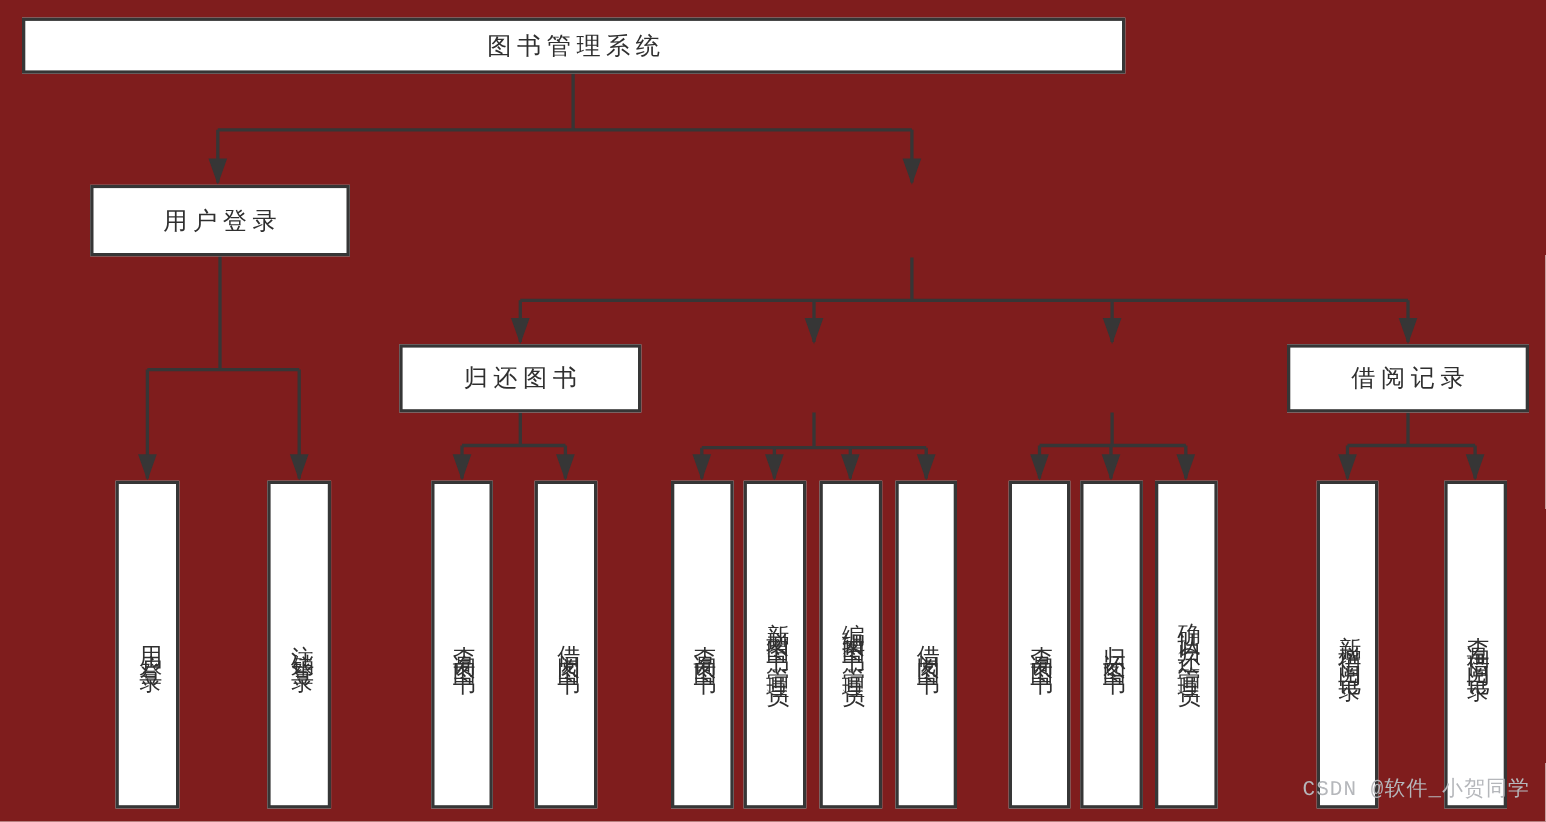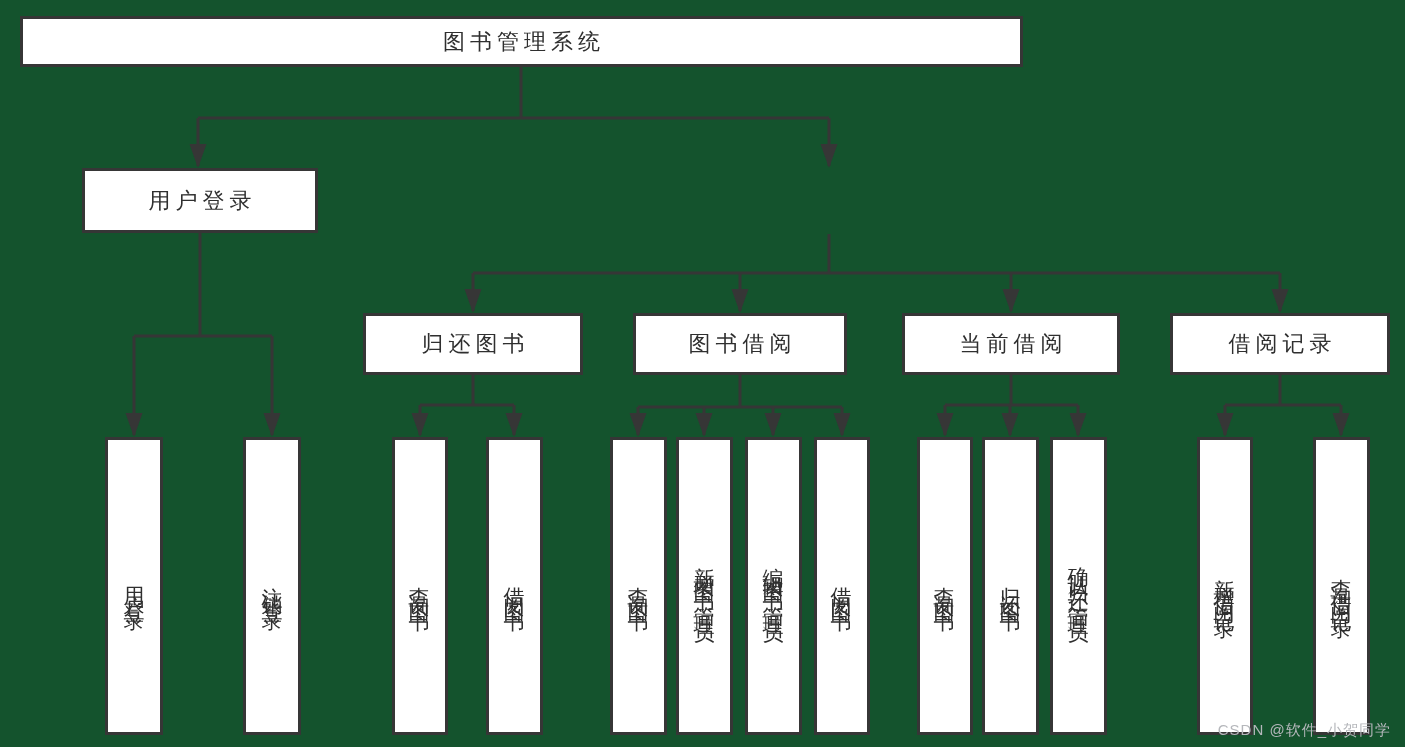--- a/index.html
+++ b/index.html
@@ -4,22 +4,22 @@
 <style>
   html, body {
     margin: 0;
     padding: 0;
     background: #ffffff;
   }
   .canvas {
     position: relative;
     width: 1405px;
     height: 747px;
-    background: #14532d;
-    font-family: Liberation Sans, sans-serif;
+    background: #7f1d1d;
+    font-family: Liberation Mono, monospace;
     color: #2f2f2f;
     overflow: hidden;
   }
   .wires {
     position: absolute;
     left: 0;
     top: 0;
     width: 1405px;
     height: 747px;
     z-index: 1;
@@ -53,22 +53,22 @@
     writing-mode: vertical-rl;
     text-orientation: mixed;
     text-align: center;
     font-size: 21px;
     letter-spacing: 8px;
     line-height: 51px;
   }
   .watermark {
     position: absolute;
     right: 14px;
-    bottom: 7px;
-    font-size: 15px;
+    bottom: 17px;
+    font-size: 19px;
     letter-spacing: 1px;
     color: #b5b7bb;
     z-index: 3;
     white-space: nowrap;
   }
 </style>
 </head>
 <body>
 
 <div class="canvas">
@@ -110,26 +110,20 @@
     <span>图书管理系统</span>
   </div>
 
   <div class="node hnode" style="left:82px;top:168px;width:236px;height:65px">
     <span>用户登录</span>
   </div>
 
   <div class="node hnode" style="left:363px;top:313px;width:220px;height:62px">
     <span>归还图书</span>
   </div>
-  <div class="node hnode" style="left:633px;top:313px;width:214px;height:62px">
-    <span>图书借阅</span>
-  </div>
-  <div class="node hnode" style="left:902px;top:313px;width:218px;height:62px">
-    <span>当前借阅</span>
-  </div>
   <div class="node hnode" style="left:1170px;top:313px;width:220px;height:62px">
     <span>借阅记录</span>
   </div>
 
   <div class="node vnode" style="left:105px;top:437px;width:58px;height:298px">用户登录</div>
   <div class="node vnode" style="left:243px;top:437px;width:58px;height:298px">注销登录</div>
 
   <div class="node vnode" style="left:392px;top:437px;width:56px;height:298px">查询图书</div>
   <div class="node vnode" style="left:486px;top:437px;width:57px;height:298px">借阅图书</div>
 

